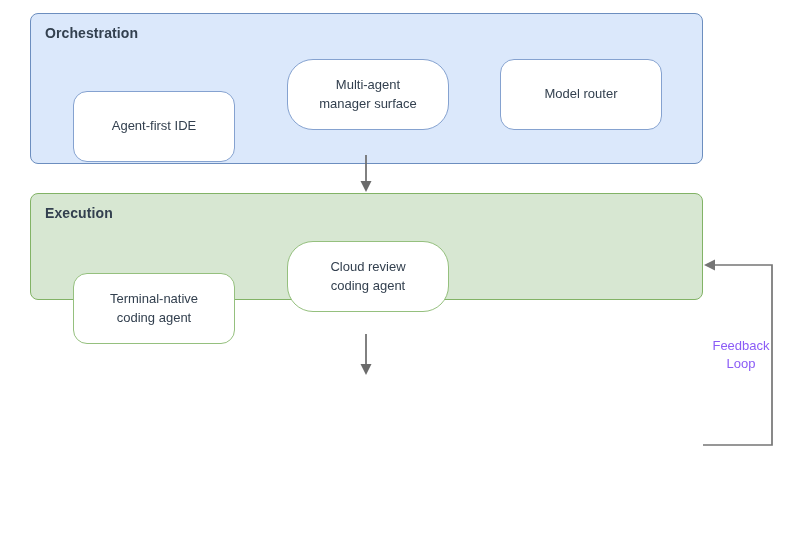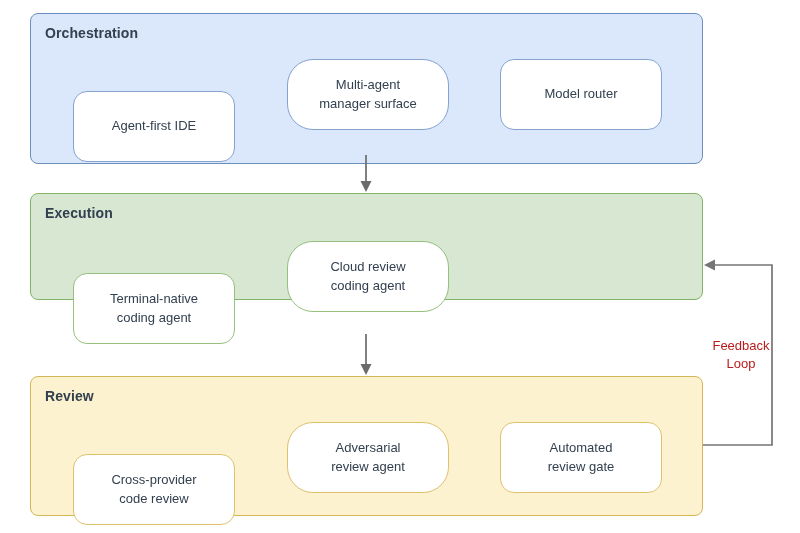--- a/index.html
+++ b/index.html
@@ -72,21 +72,21 @@
   .layer-review        { top: 376px; height: 140px; }
   .layer-review .node { top: 45px; }
   .feedback-label {
     position: absolute;
     left: 710px;
     top: 337px;
     width: 62px;
     text-align: center;
     font-size: 13px;
     line-height: 1.4;
-    color: #b91c1c;
+    color: #8b5cf6;
     white-space: pre-line;
     z-index: 2;
   }
 </style>
 </head>
 <body>
 
 <div class="canvas">
 
   <section class="layer layer-orchestration" style="--fill: #dbe8fb; --border: #6c8ebf; --box-border: #85a2d0;">
@@ -108,35 +108,20 @@
     <div class="node node-1">
       <span class="node-label">Terminal-native
 coding agent</span>
     </div>
     <div class="node node-2">
       <span class="node-label">Cloud review
 coding agent</span>
     </div>
   </section>
 
-  <section class="layer layer-review" style="--fill: #fdf2cf; --border: #d6b656; --box-border: #ddc26e;">
-    <div class="layer-title">Review</div>
-    <div class="node node-1">
-      <span class="node-label">Cross-provider
-code review</span>
-    </div>
-    <div class="node node-2">
-      <span class="node-label">Adversarial
-review agent</span>
-    </div>
-    <div class="node node-3">
-      <span class="node-label">Automated
-review gate</span>
-    </div>
-  </section>
 
   <div class="feedback-label">Feedback
 Loop</div>
 
   <svg class="arrows" viewBox="0 0 800 533" xmlns="http://www.w3.org/2000/svg">
 
     <g>
       <line x1="366" y1="155" x2="366" y2="182" stroke="#6b6b6b" stroke-width="1.7"></line>
       <polygon points="366,192 360.5,181 371.5,181" fill="#6b6b6b"></polygon>
     </g>

